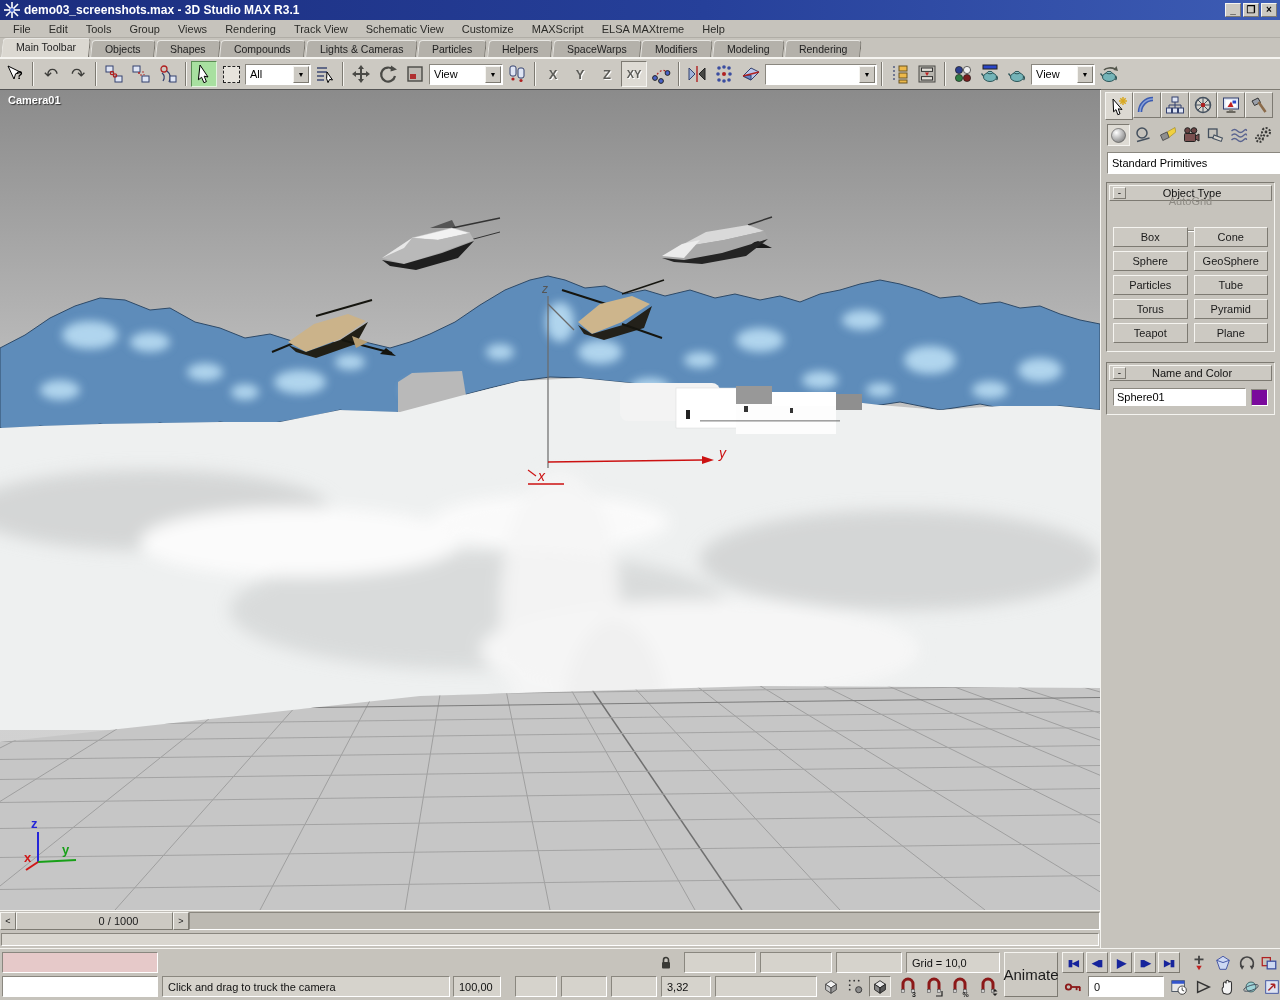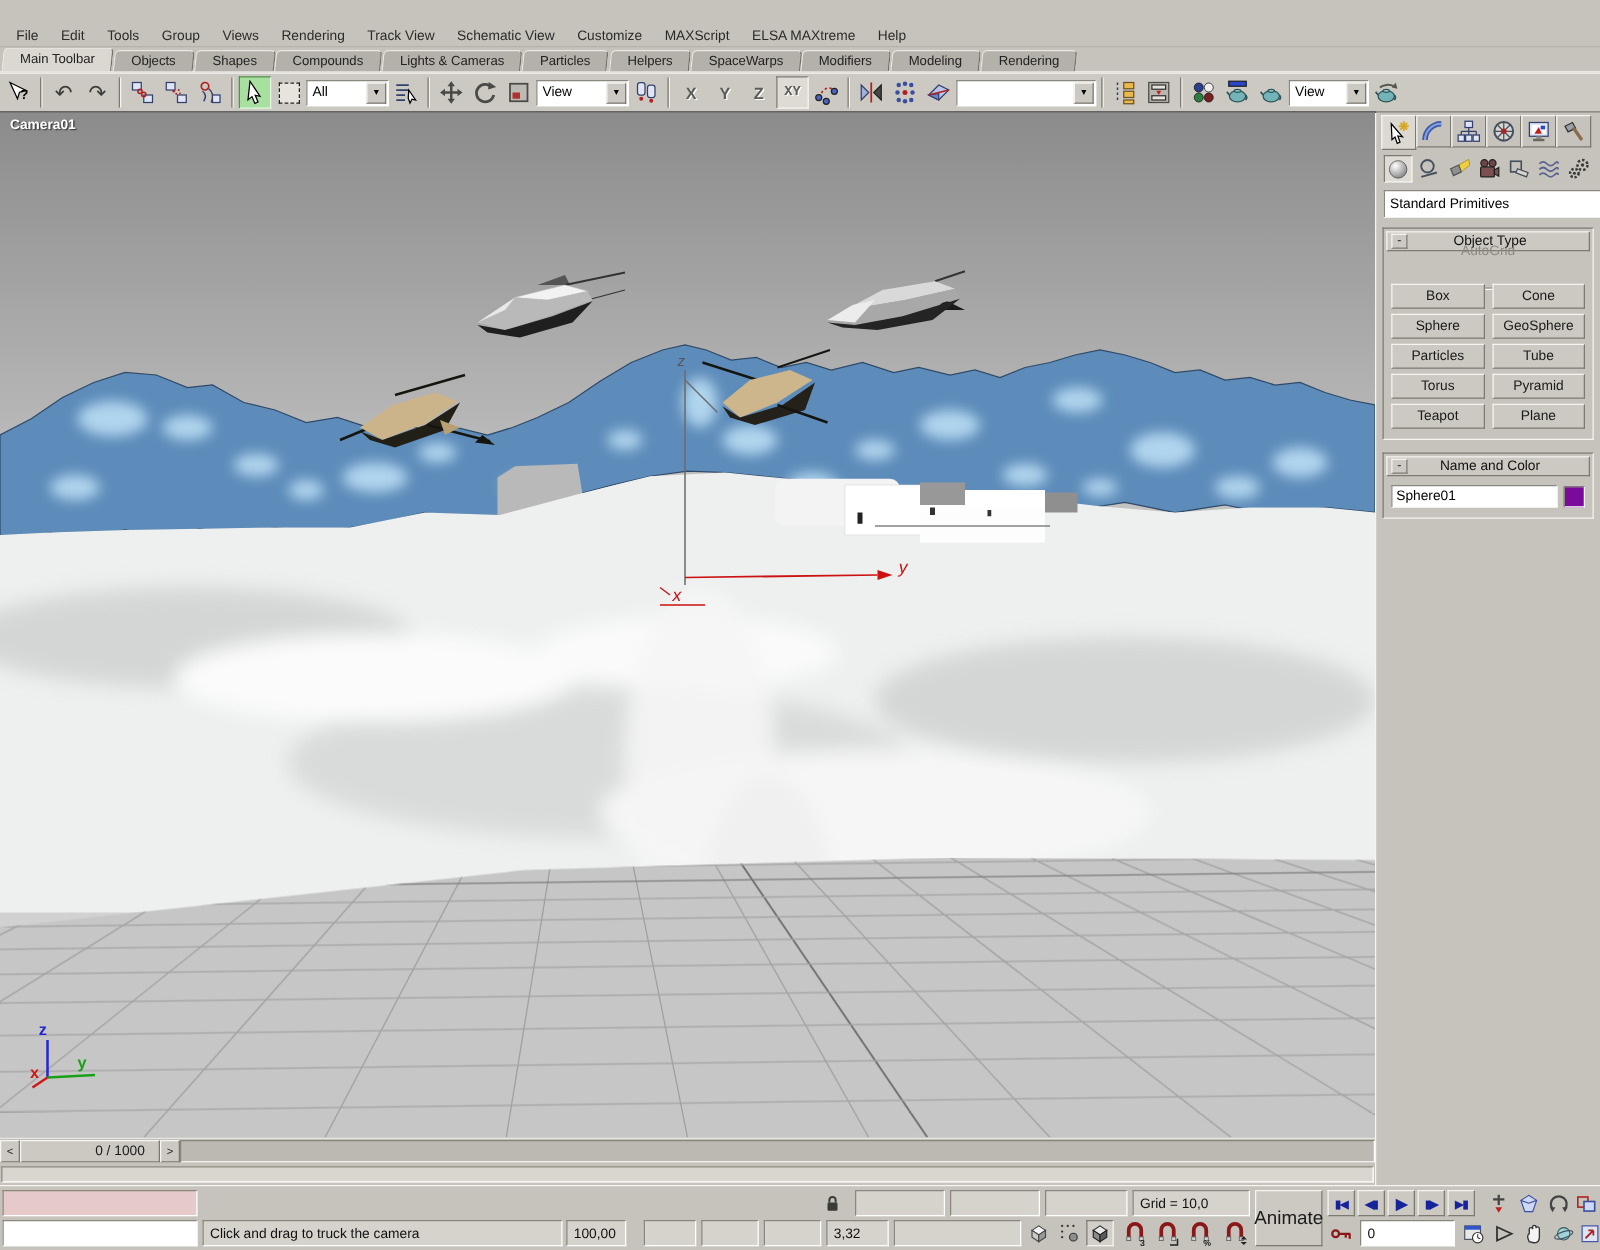--- a/index.html
+++ b/index.html
@@ -38,21 +38,21 @@
   .tab span{display:inline-block;transform:skewX(6deg);}
   .tab.active{background:#dbd8d1;height:19px;font-weight:normal;}
 
   
   .toolbar{position:absolute;left:0;top:58px;width:1280px;height:32px;background:var(--face);
     border-top:1px solid var(--hi);border-bottom:1px solid var(--sh);
     display:flex;align-items:center;padding:0 2px;gap:1px;}
   .tbtn{width:26px;height:26px;display:inline-flex;align-items:center;justify-content:center;
     border:1px solid transparent;flex:0 0 auto;}
   .tbtn.green{background:#a8e0a0;border-color:#5a8c54 #e2f5de #e2f5de #5a8c54;}
-  .tbtn.pressed{border-color:var(--sh) var(--hi) var(--hi) var(--sh);background:#dedbd4;font-family:Liberation Mono, monospace;}
+  .tbtn.pressed{border-color:var(--sh) var(--hi) var(--hi) var(--sh);background:#dedbd4;}
   .tsep{width:2px;height:24px;margin:0 3px;border-left:1px solid var(--sh);border-right:1px solid var(--hi);flex:0 0 auto;}
   .axisbtn{font-weight:bold;color:#5c5c58;text-shadow:1px 1px 0 #fff;font-size:13px;}
   .dropdown{height:21px;display:inline-flex;align-items:center;flex:0 0 auto;
     border:1px solid;border-color:#8a877f #fff #fff #8a877f;background:#fff;}
   .dropdown .dval{flex:1;padding:0 4px;font-size:11px;color:#000;overflow:hidden;white-space:nowrap;}
   .dropdown .darr{width:16px;height:17px;margin:1px;display:flex;align-items:center;justify-content:center;
     font-size:7px;color:#000;}
   svg.i{display:block;}
 
   
@@ -85,21 +85,21 @@
   .objbtn{height:20px;display:flex;align-items:center;justify-content:center;font-size:11px;}
   .ncrow{display:flex;align-items:center;gap:5px;padding:3px 4px 6px 4px;}
   .nameinput{flex:1;height:18px;background:#fff;border:1px solid;border-color:#8a877f #fff #fff #8a877f;
     padding:0 3px;font-size:11px;display:flex;align-items:center;color:#000;}
   .swatch{width:17px;height:17px;border:1px solid;border-color:#8a877f #fff #fff #8a877f;}
 
   
   .timeline{position:absolute;left:0;top:910px;width:1100px;height:20px;background:#c2bfb8;
     display:flex;align-items:center;border-top:1px solid var(--hi);}
   .tlarrow{width:16px;height:18px;display:flex;align-items:center;justify-content:center;font-size:9px;}
-  .tlhandle{width:112px;height:18px;display:flex;align-items:center;justify-content:center;font-size:11px;padding-left:48px;}
+  .tlhandle{width:157px;height:18px;display:flex;align-items:center;justify-content:center;font-size:11px;padding-left:48px;}
   .tltrack{flex:1;height:18px;border:1px solid;border-color:#8a877f #fff #fff #8a877f;background:#bcb9b2;}
   .trackbar{position:absolute;left:0;top:930px;width:1100px;height:18px;background:var(--face2);
     display:flex;align-items:center;padding:0 1px;}
   .tblane{flex:1;height:13px;border:1px solid;border-color:#8a877f #fff #fff #8a877f;background:#d9d6cf;}
 
   
   .statusbar{position:absolute;left:0;top:948px;width:1280px;height:52px;background:var(--face2);
     border-top:1px solid var(--hi);}
   .sb{position:absolute;height:21px;display:flex;align-items:center;}
   .sbfield{padding:0 5px;font-size:11px;color:#111;}
@@ -107,20 +107,39 @@
   .row1{top:3px;} .row2{top:27px;}
   .animbtn{position:absolute;left:1004px;top:3px;width:54px;height:45px;
     display:flex;align-items:center;justify-content:center;font-size:15px;}
   .pbtn{width:22px;justify-content:center;color:var(--navy);font-size:9px;font-weight:bold;letter-spacing:-1px;}
 </style>
 </head>
 <body>
 
 <div id="app">
 
+  <div class="titlebar">
+    <span class="logo">
+      <svg class="i" width="16" height="16" viewBox="0 0 16 16">
+        <g stroke="#fff" stroke-width="1.6">
+            <line x1="8" y1="0" x2="8" y2="16"></line>
+            <line x1="0" y1="8" x2="16" y2="8"></line>
+            <line x1="2" y1="2" x2="14" y2="14"></line>
+            <line x1="14" y1="2" x2="2" y2="14"></line>
+          </g>
+        <circle cx="8" cy="8" r="2.4" fill="#3a5cc8" stroke="#fff" stroke-width="0.8"></circle>
+      </svg>
+    </span>
+    <span class="title">demo03_screenshots.max - 3D Studio MAX R3.1</span>
+    <span class="winbtns">
+      <span class="winbtn bu">_</span>
+      <span class="winbtn bu">❐</span>
+      <span class="winbtn bu">×</span>
+    </span>
+  </div>
 
   <div class="menubar">
     <span class="menuitem">File</span>
     <span class="menuitem">Edit</span>
     <span class="menuitem">Tools</span>
     <span class="menuitem">Group</span>
     <span class="menuitem">Views</span>
     <span class="menuitem">Rendering</span>
     <span class="menuitem">Track View</span>
     <span class="menuitem">Schematic View</span>

